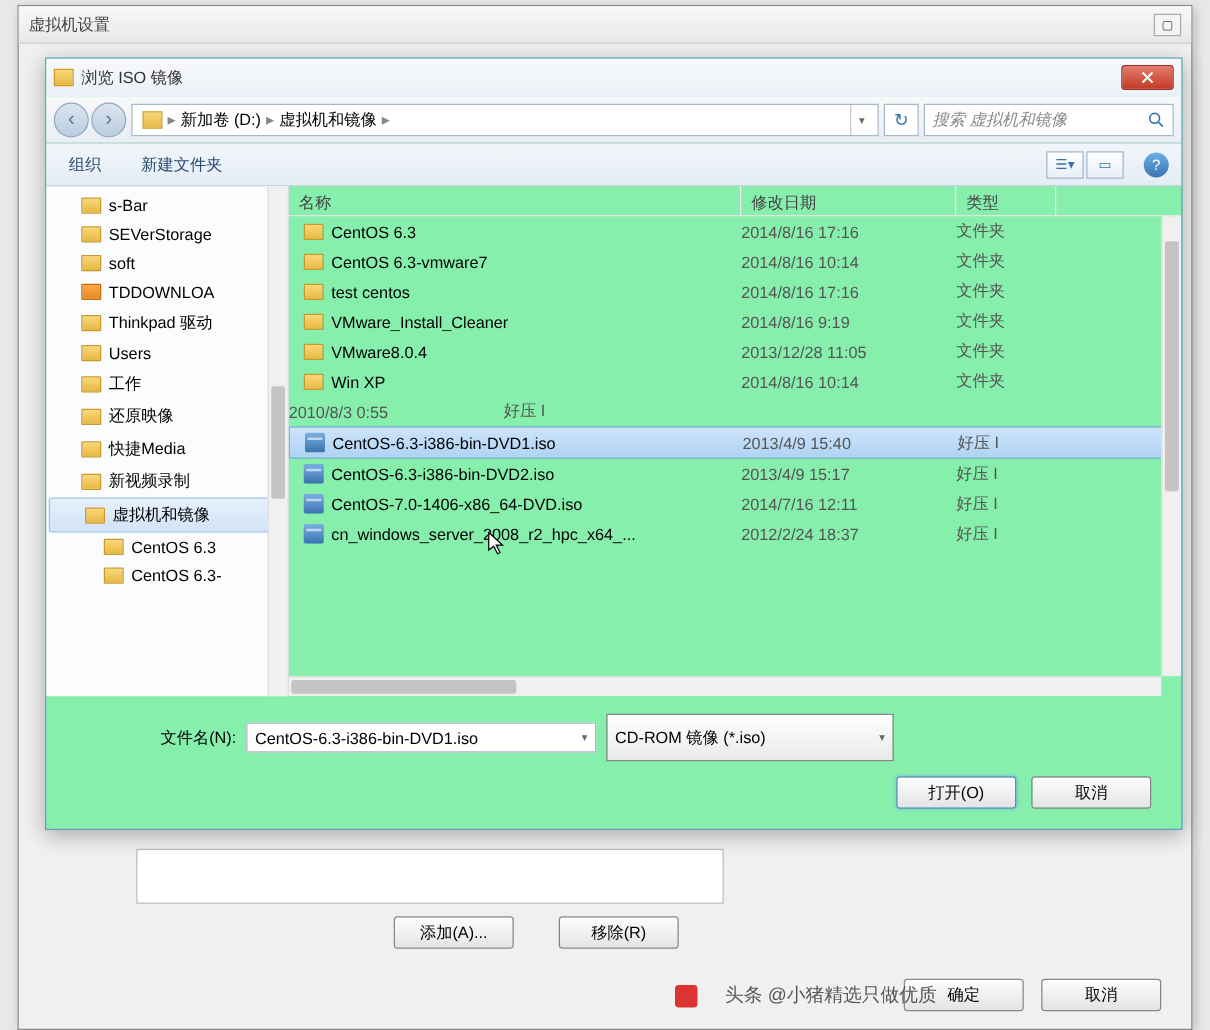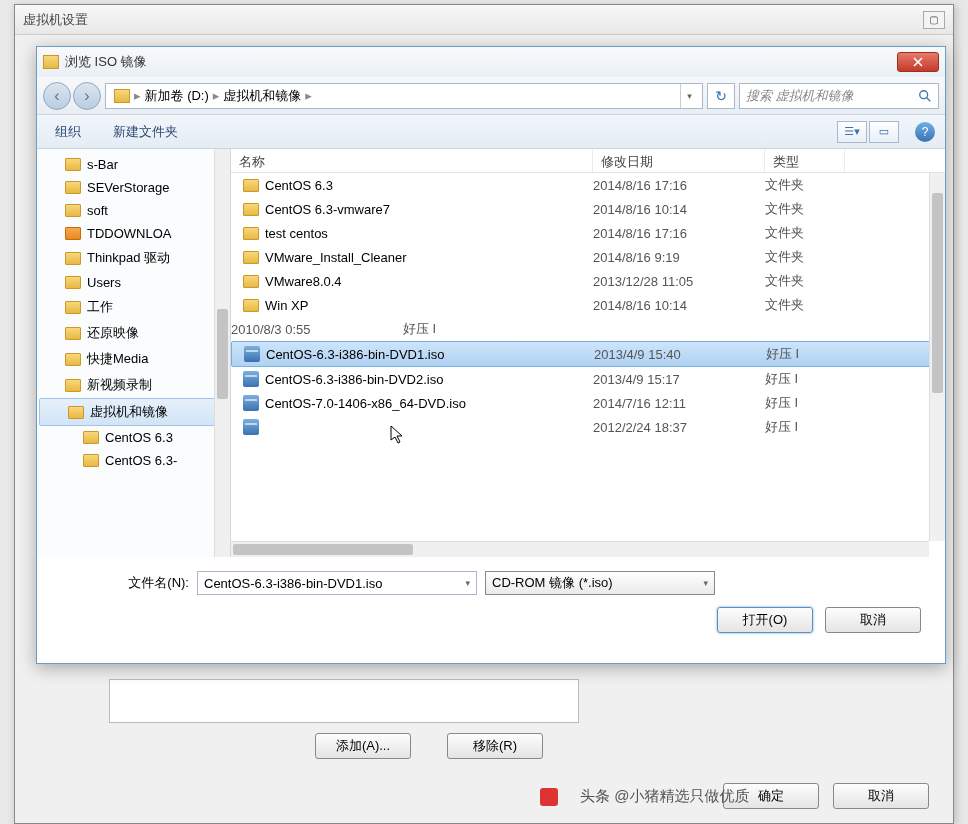--- a/index.html
+++ b/index.html
@@ -3,21 +3,21 @@
 <meta charset="utf-8">
 <style>
 * { margin: 0; padding: 0; box-sizing: border-box; font-family: "Microsoft YaHei", Tahoma, sans-serif; }
 body { background: #e8e8e8; width: 968px; height: 824px; overflow: hidden; position: relative; }
 
 .parent-window { position: absolute; top: 4px; left: 14px; width: 940px; height: 820px; background: #f0f0f0; border: 1px solid #888; box-shadow: 2px 2px 8px rgba(0,0,0,0.2); }
 .parent-titlebar { height: 30px; background: linear-gradient(#f8f8f8,#e8e8e8); border-bottom: 1px solid #ccc; display: flex; align-items: center; padding: 0 8px; font-size: 13px; color: #444; }
 .parent-titlebar .spacer { flex: 1; }
 .win-btn { width: 22px; height: 18px; border: 1px solid #aaa; background: #f4f4f4; font-size: 10px; display: flex; align-items: center; justify-content: center; }
 
-.dialog { position: absolute; top: 46px; left: 36px; width: 910px; height: 618px; background: #ffffff; border: 1px solid #6b9bc7; box-shadow: 0 4px 16px rgba(0,0,0,0.3); }
+.dialog { position: absolute; top: 46px; left: 36px; width: 910px; height: 618px; background: #86efac; border: 1px solid #6b9bc7; box-shadow: 0 4px 16px rgba(0,0,0,0.3); }
 .dialog-title { height: 30px; background: linear-gradient(#f8f9fb,#eaf0f7); display: flex; align-items: center; padding: 0 6px; font-size: 13px; color: #333; }
 .dialog-title .icon-folder { width: 16px; height: 14px; background: linear-gradient(#f9d87a,#e8b843); border: 1px solid #c99a2a; margin-right: 6px; }
 .dialog-title .spacer { flex: 1; }
 .close-btn { width: 42px; height: 20px; background: linear-gradient(#e47b6c,#c43a28); border: 1px solid #a02e1f; border-radius: 3px; color: #fff; font-size: 11px; display: flex; align-items: center; justify-content: center; }
 .close-btn svg { width: 10px; height: 10px; }
 
 .nav-bar { height: 38px; background: linear-gradient(#f7f8fa,#e9eef4); border-bottom: 1px solid #c9d4e0; display: flex; align-items: center; padding: 4px 6px; gap: 4px; }
 .nav-circles { display: flex; gap: 2px; }
 .nav-circle { width: 28px; height: 28px; border-radius: 50%; background: linear-gradient(#dce5ef,#b9cde0); border: 1px solid #8fa8c0; display: flex; align-items: center; justify-content: center; color: #5a7590; }
 .addr-bar { flex: 1; height: 26px; background: #fff; border: 1px solid #a8b9cc; display: flex; align-items: center; padding: 0 4px; font-size: 13px; }
@@ -60,21 +60,21 @@
 .iso-ico::after { content: ""; position: absolute; top: 4px; left: 2px; right: 2px; height: 2px; background: rgba(255,255,255,0.6); }
 .filelist .hscroll { position: absolute; bottom: 0; left: 0; right: 16px; height: 16px; background: #f0f0f0; border-top: 1px solid #ddd; }
 .filelist .hscroll .thumb { position: absolute; top: 2px; bottom: 2px; left: 2px; width: 180px; background: #c4c4c4; border-radius: 2px; }
 .filelist .vscroll2 { position: absolute; right: 0; top: 24px; bottom: 16px; width: 16px; background: #f0f0f0; border-left: 1px solid #ddd; }
 .filelist .vscroll2 .thumb { position: absolute; left: 2px; right: 2px; top: 20px; height: 200px; background: #c4c4c4; border-radius: 2px; }
 
 .bottom-pane { padding: 14px 12px; font-size: 13px; }
 .fn-row { display: flex; align-items: center; gap: 8px; margin-bottom: 12px; }
 .fn-label { width: 140px; text-align: right; white-space: nowrap; }
 .fn-input { flex: 1; max-width: 280px; height: 24px; border: 1px solid #a8b9cc; padding: 0 6px; display: flex; align-items: center; justify-content: space-between; background: #fff; }
-.filter-combo { width: 230px; height: 24px; border: 1px solid #888; background: linear-gradient(#fff,#eaeaea); padding: 0 6px; display: flex; align-items: center; justify-content: space-between; }
+.filter-combo { width: 230px; height: 38px; border: 1px solid #888; background: linear-gradient(#fff,#eaeaea); padding: 0 6px; display: flex; align-items: center; justify-content: space-between; }
 .btn-row { display: flex; gap: 12px; justify-content: flex-end; padding-right: 12px; }
 .win7-btn { min-width: 96px; height: 26px; border: 1px solid #888; background: linear-gradient(#fdfdfd,#e4e4e4); font-size: 13px; display: flex; align-items: center; justify-content: center; border-radius: 3px; }
 .win7-btn.primary { border: 1px solid #5a8fc0; box-shadow: 0 0 3px #7ab0e0; }
 
 .parent-body { position: absolute; top: 30px; left: 0; right: 0; bottom: 0; }
 .parent-right-btns { position: absolute; right: 10px; top: 294px; display: flex; flex-direction: column; gap: 16px; }
 .parent-content-box { position: absolute; top: 644px; left: 94px; width: 470px; height: 44px; border: 1px solid #bbb; background: #fff; }
 .parent-bottom-btns { position: absolute; top: 698px; left: 300px; display: flex; gap: 36px; }
 .parent-okcancel { position: absolute; bottom: 14px; right: 24px; display: flex; gap: 14px; }
 .parent-combo { position: absolute; right: 10px; top: 230px; width: 56px; height: 24px; border: 1px solid #999; background: #fff; display:flex; align-items:center; justify-content:flex-end; padding-right:4px; font-size:10px; }
@@ -304,20 +304,21 @@
             <div class="c-name">
               <span class="iso-ico"></span>
               <span>CentOS-7.0-1406-x86_64-DVD.iso</span>
             </div>
             <div class="c-date">2014/7/16 12:11</div>
             <div class="c-type">好压 I</div>
           </div>
           <div class="fl-row">
             <div class="c-name">
               <span class="iso-ico"></span>
+              <span>cn_windows_server_2008_r2_hpc_x64_...</span>
             </div>
             <div class="c-date">2012/2/24 18:37</div>
             <div class="c-type">好压 I</div>
           </div>
         </div>
       <div class="vscroll2">
           <div class="thumb"></div>
         </div>
       <div class="hscroll">
           <div class="thumb"></div>

